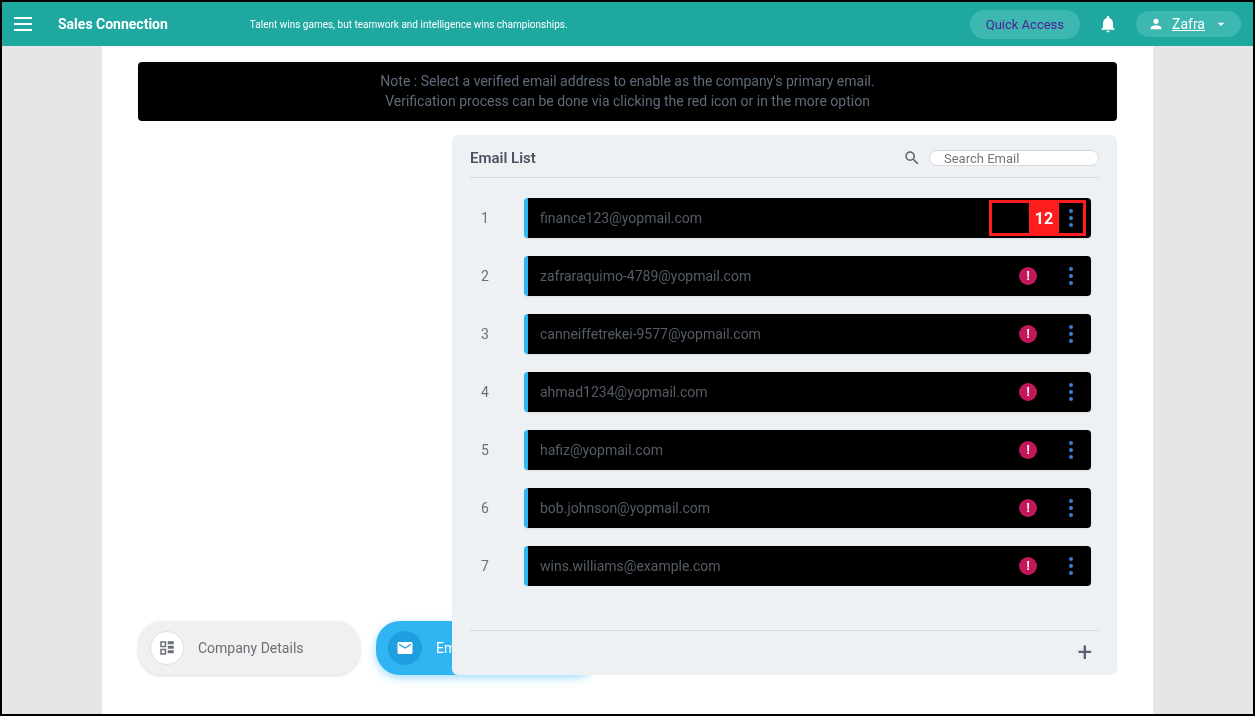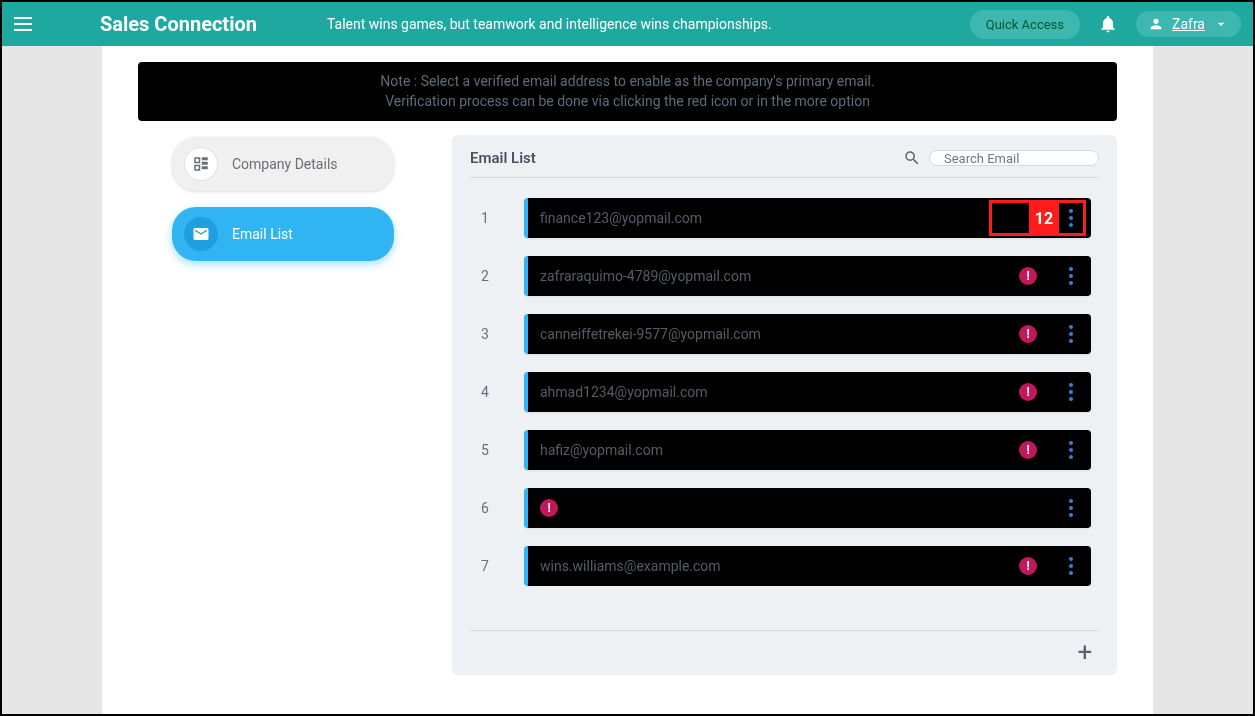--- a/index.html
+++ b/index.html
@@ -34,33 +34,33 @@
       gap: 4px;
       margin-right: 20px;
     }
     .hamburger span {
       display: block;
       height: 2px;
       width: 18px;
       background: #fff;
     }
     .app-title {
-      font-size: 20px;
+      font-size: 14px;
       font-weight: 700;
       margin-right: 70px;
-      margin-left: 42px;
     }
     .tagline {
-      font-size: 14px;
+      font-size: 10px;
       flex: 1;
+      margin-left: 12px;
     }
     .quick-access-btn {
       background: #3db8b1;
       border: none;
-      color: #14532d;
+      color: #4c1d95;
       font-size: 13px;
       padding: 7px 16px;
       border-radius: 16px;
       cursor: pointer;
       margin-right: 18px;
     }
     .bell-icon {
       width: 20px;
       height: 20px;
       margin-right: 18px;
@@ -101,23 +101,23 @@
       margin-bottom: 14px;
     }
     .content-row {
       display: flex;
       gap: 24px;
     }
     .left-nav {
       width: 290px;
       padding-top: 2px;
       display: flex;
-      flex-direction: column;
+      flex-direction: row;
       gap: 16px;
-      align-items: center;
+      align-items: flex-end;
     }
     .nav-chip {
       display: flex;
       align-items: center;
       gap: 14px;
       border-radius: 24px;
       padding: 10px 34px 10px 12px;
       font-size: 14px;
       cursor: pointer;
       min-width: 222px;
@@ -436,20 +436,21 @@
                 <div class="more-dots">
                   <span></span>
                   <span></span>
                   <span></span>
                 </div>
               </div>
             </div>
             <div class="email-row">
               <div class="row-num">6</div>
               <div class="email-item">
+                <div class="email-text">bob.johnson@yopmail.com</div>
                 <div class="warn-badge">!</div>
                 <div class="more-dots">
                   <span></span>
                   <span></span>
                   <span></span>
                 </div>
               </div>
             </div>
             <div class="email-row">
               <div class="row-num">7</div>

